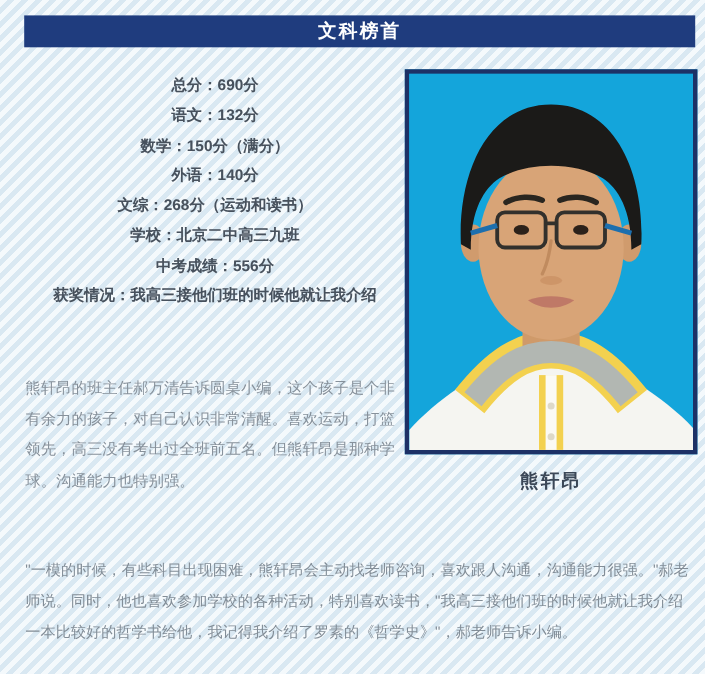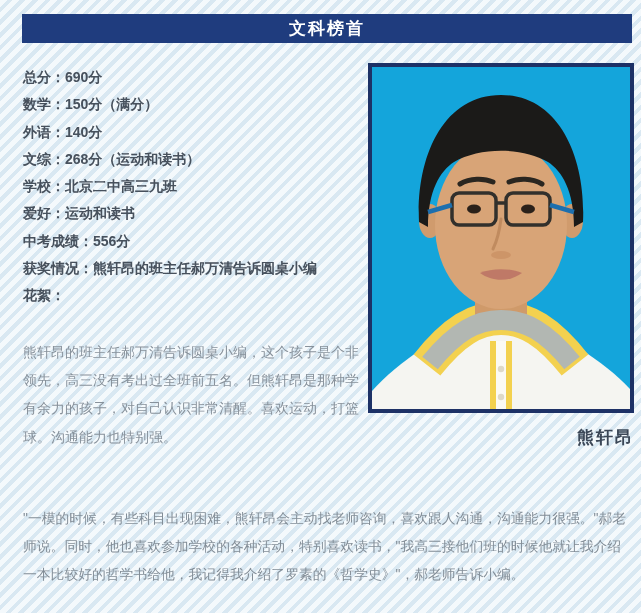--- a/index.html
+++ b/index.html
@@ -19,69 +19,69 @@
   .header-bar .title{
     color:#ffffff;font-size:17px;font-weight:700;letter-spacing:2px;line-height:1;
   }
   .stats{
     position:absolute;left:23px;top:64px;width:345px;
   }
   .stat-row{
     font-size:14px;font-weight:700;color:#47515d;
     line-height:27.3px;white-space:nowrap;
     text-shadow:0 0 0 rgba(0,0,0,0.1);
+    text-align:center;
   }
   .bio{
     position:absolute;left:23px;top:338px;width:352px;
   }
   .bio-line{
     font-size:14px;color:#87919b;line-height:28.2px;white-space:nowrap;
   }
   .photo-frame{
     position:absolute;left:368px;top:63px;width:258px;height:342px;
     border:4px solid #1d3166;background:#14a5db;
   }
   .photo-frame svg{display:block;}
   .photo-caption{
     position:absolute;left:368px;top:426px;width:266px;
-    text-align:right;font-size:17px;font-weight:700;color:#3b4757;
+    text-align:center;font-size:17px;font-weight:700;color:#3b4757;
     letter-spacing:2px;
   }
   .quote{
     position:absolute;left:23px;top:505px;width:612px;
   }
   .quote-line{
     font-size:13.8px;color:#828d97;line-height:28.2px;white-space:nowrap;
   }
 </style>
 </head>
 <body>
 
 <div class="canvas">
 
   <div class="header-bar">
     <span class="title">文科榜首</span>
   </div>
 
   <div class="stats">
     <div class="stat-row">总分：690分</div>
+    <div class="stat-row">语文：132分</div>
     <div class="stat-row">数学：150分（满分）</div>
     <div class="stat-row">外语：140分</div>
     <div class="stat-row">文综：268分（运动和读书）</div>
     <div class="stat-row">学校：北京二中高三九班</div>
-    <div class="stat-row">爱好：运动和读书</div>
     <div class="stat-row">中考成绩：556分</div>
-    <div class="stat-row">获奖情况：熊轩昂的班主任郝万清告诉圆桌小编</div>
-    <div class="stat-row">花絮：</div>
+    <div class="stat-row">获奖情况：我高三接他们班的时候他就让我介绍</div>
   </div>
 
   <div class="bio">
     <div class="bio-line">熊轩昂的班主任郝万清告诉圆桌小编，这个孩子是个非</div>
+    <div class="bio-line">有余力的孩子，对自己认识非常清醒。喜欢运动，打篮</div>
     <div class="bio-line">领先，高三没有考出过全班前五名。但熊轩昂是那种学</div>
-    <div class="bio-line">有余力的孩子，对自己认识非常清醒。喜欢运动，打篮</div>
     <div class="bio-line">球。沟通能力也特别强。</div>
   </div>
 
   <div class="photo-frame">
     <svg width="258" height="342" viewBox="0 0 258 342" xmlns="http://www.w3.org/2000/svg">
 
       <rect x="0" y="0" width="258" height="342" fill="#14a5db"></rect>
 
       <path d="M0,342 L0,324 C26,294 72,266 100,256 L158,256 C186,266 232,294 258,322 L258,342 Z" fill="#f5f5f1"></path>
 

